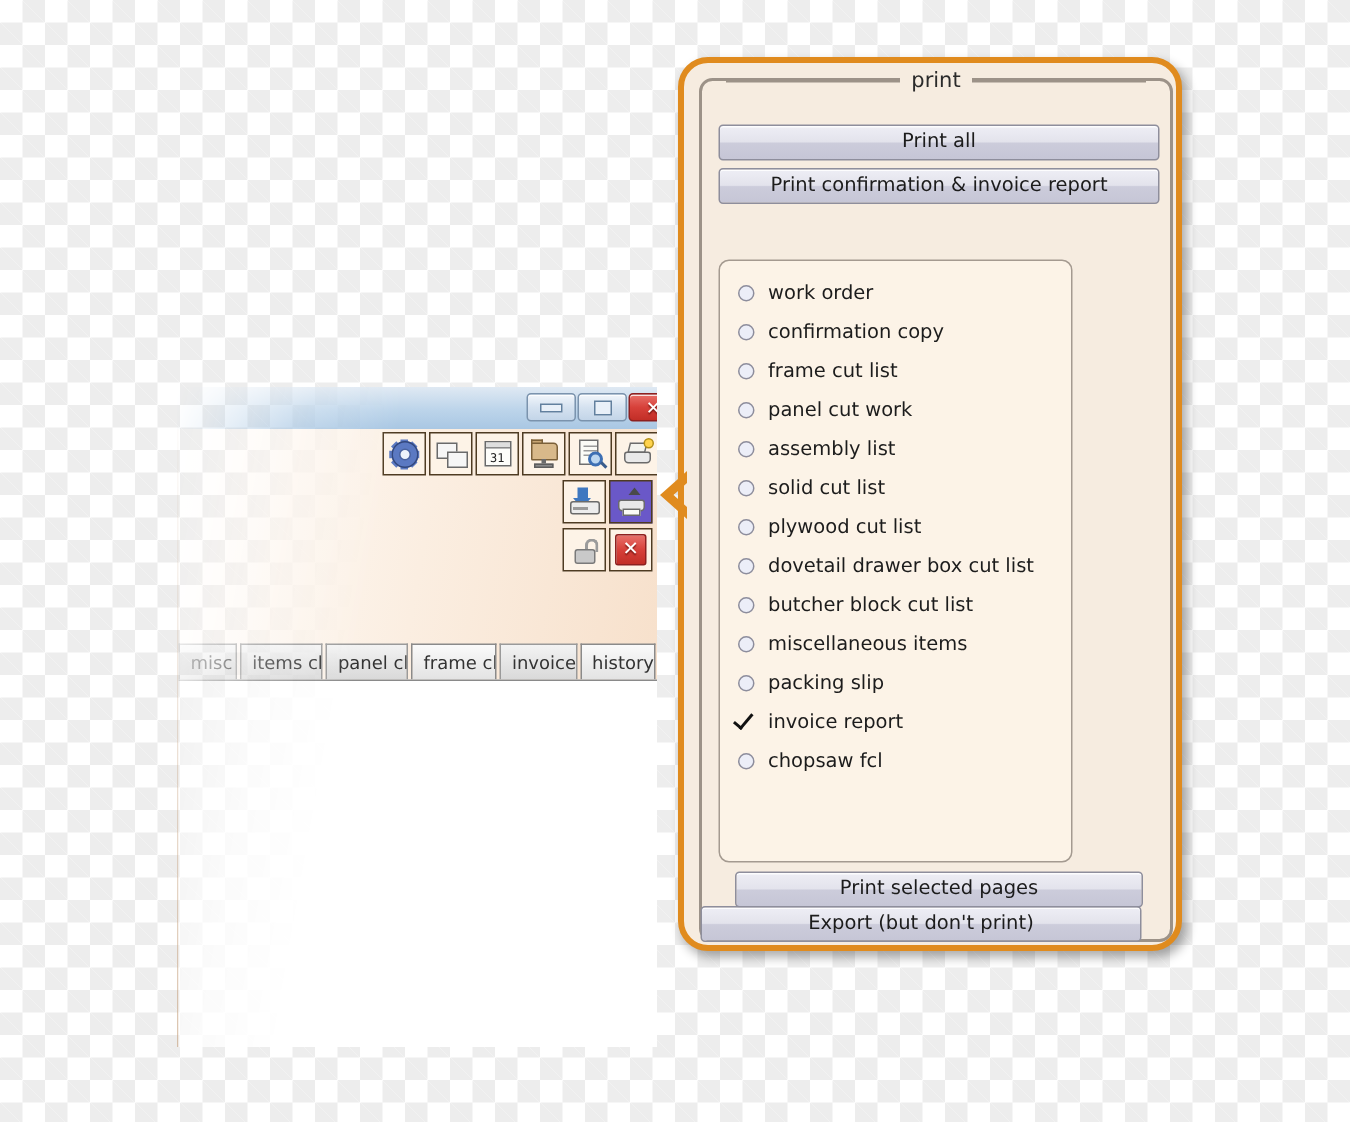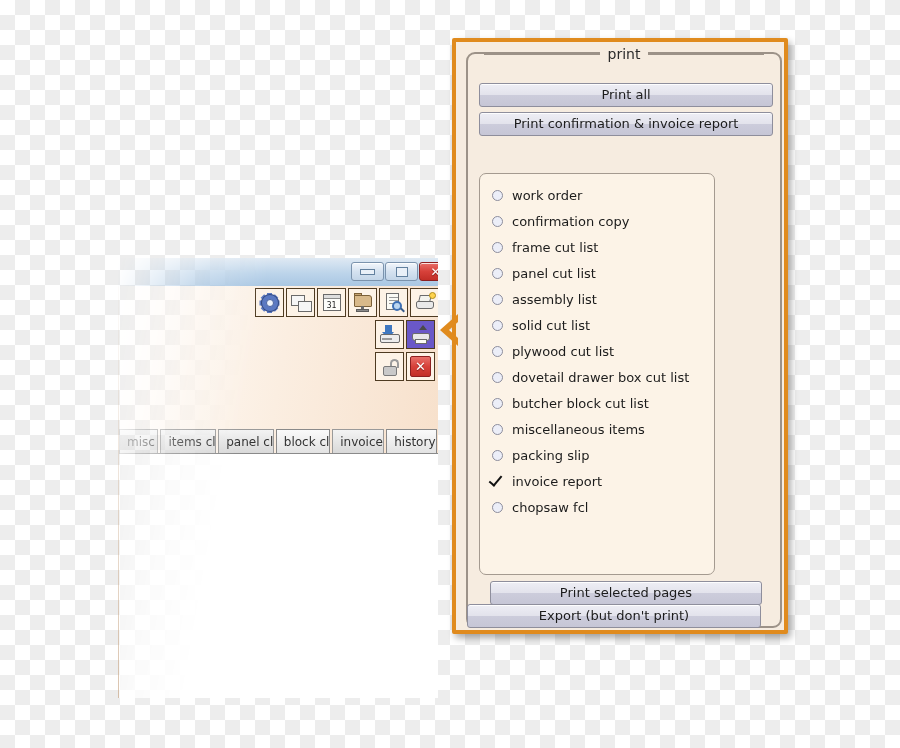--- a/index.html
+++ b/index.html
@@ -125,21 +125,21 @@
 
   
   #callout-arrow{
     position:absolute;left:434px;top:312px;width:26px;height:36px;z-index:6;
   }
 
   
   #print-panel{
     position:absolute;left:452px;top:38px;width:336px;height:596px;
     background:#f6ece0;
-    border:4px solid #e08b1e;border-radius:2px;
+    border:4px solid #e08b1e;border-radius:20px;
     box-sizing:border-box;
     box-shadow:3px 4px 7px rgba(0,0,0,.33);
     z-index:5;
   }
   #print-fieldset{
     position:absolute;left:10px;top:10px;width:316px;height:576px;
     border:2px solid #9c9288;border-radius:9px;box-sizing:border-box;
     background:transparent;
   }
   #legend-row{
@@ -293,21 +293,21 @@
       </div>
       <div class="tb-btn" style="margin-right:0">
         <div class="xbox">✕</div>
       </div>
     </div>
 
     <div id="tabstrip">
       <div class="tab"><span>misc</span></div>
       <div class="tab"><span>items cl</span></div>
       <div class="tab"><span>panel cl</span></div>
-      <div class="tab active"><span>block cl</span></div>
+      <div class="tab active"><span>frame cl</span></div>
       <div class="tab"><span>invoice</span></div>
       <div class="tab active"><span>history</span></div>
     </div>
 
     <div id="content-area"></div>
   </div>
 </div>
 
 <div id="callout-arrow">
   <svg width="26" height="36" viewBox="0 0 26 36">
@@ -335,21 +335,21 @@
       <div class="opt">
         <span class="radio"></span>
         <span class="opt-label">confirmation copy</span>
       </div>
       <div class="opt">
         <span class="radio"></span>
         <span class="opt-label">frame cut list</span>
       </div>
       <div class="opt">
         <span class="radio"></span>
-        <span class="opt-label">panel cut list</span>
+        <span class="opt-label">panel cut work</span>
       </div>
       <div class="opt">
         <span class="radio"></span>
         <span class="opt-label">assembly list</span>
       </div>
       <div class="opt">
         <span class="radio"></span>
         <span class="opt-label">solid cut list</span>
       </div>
       <div class="opt">

